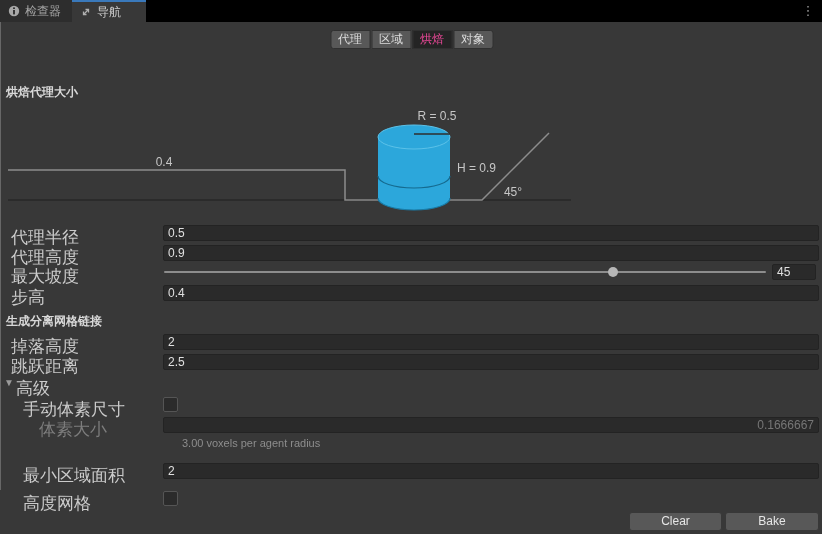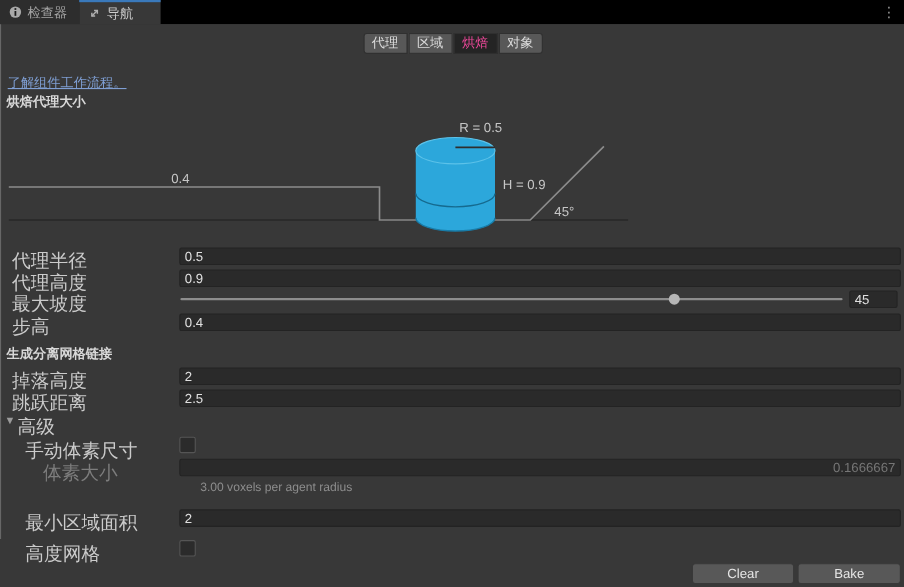--- a/index.html
+++ b/index.html
@@ -96,21 +96,20 @@
 
   <div class="content">
 
     <div class="mode-toolbar">
       <div class="mode-btn">代理</div>
       <div class="mode-btn">区域</div>
       <div class="mode-btn active">烘焙</div>
       <div class="mode-btn">对象</div>
     </div>
 
-    <a class="workflow-link">了解组件工作流程。</a>
     <div class="section-header" style="left:5px; top:62px;">烘焙代理大小</div>
 
     <svg class="diagram" viewBox="0 0 822 118">
 
       <line x1="7" y1="100" x2="570" y2="100" stroke="#272727" stroke-width="1.5"></line>
 
       <polyline points="7,70 344,70 344,100 481,100 548,33" fill="none" stroke="#8c8c8c" stroke-width="1.5"></polyline>
 
       <text class="diag-text" x="163" y="66" text-anchor="middle" fill="#ababab">0.4</text>
 

